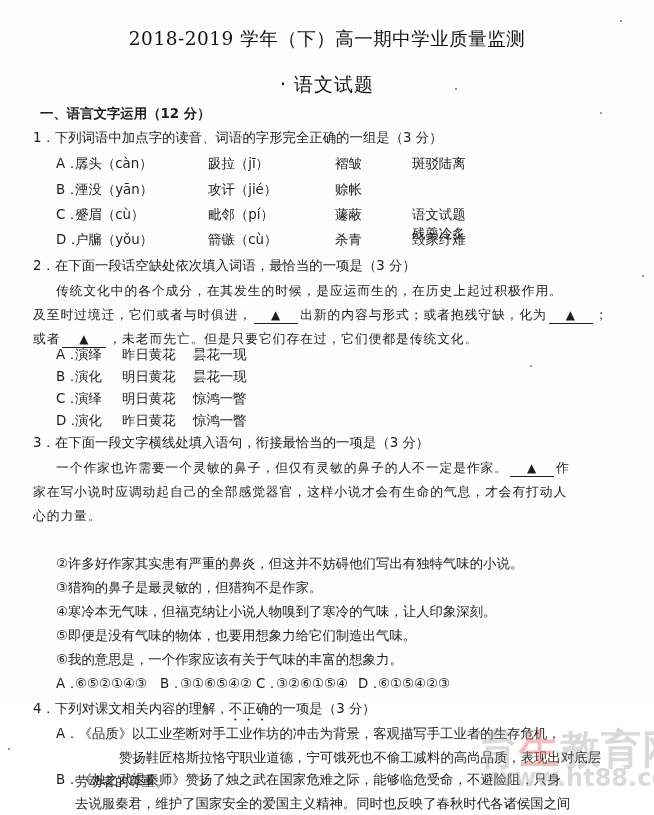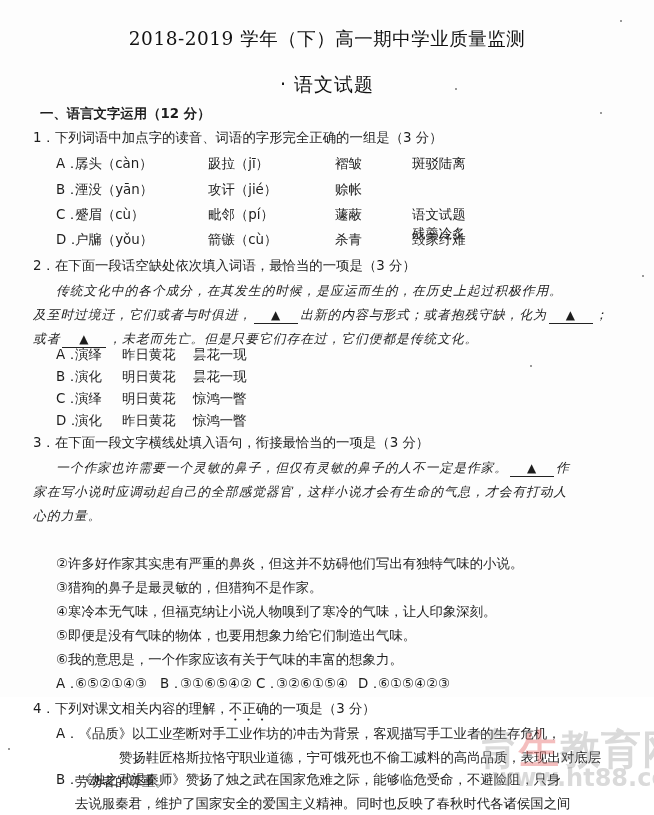--- a/index.html
+++ b/index.html
@@ -14,21 +14,21 @@
     font-family: "DejaVu Serif", "Liberation Serif", serif;
     color: #111;
   }
   .title-main { top: 26px; font-size: 18.5px; letter-spacing: 0.5px; }
   .title-sub { top: 72px; font-size: 19px; font-family: "DejaVu Sans", "Liberation Sans", sans-serif; font-weight: normal; letter-spacing: 1px; }
   .line {
     position: absolute; white-space: nowrap;
     font-family: "DejaVu Sans", "Liberation Sans", sans-serif;
     font-size: 13.4px; color: #1d1d1d; line-height: 20px;
   }
-  .kai { font-family: "DejaVu Serif", "Liberation Serif", serif; font-size: 12.8px; letter-spacing: 0.9px; font-style: italic; }
+  .kai { font-family: "DejaVu Serif", "Liberation Serif", serif; font-size: 12.8px; letter-spacing: 0.9px; }
   .cell { position: absolute; white-space: nowrap; font-family: "DejaVu Sans", "Liberation Sans", sans-serif; font-size: 13.4px; line-height: 20px; color: #1d1d1d; }
   .blank {
     display: inline-block; border-bottom: 1px solid #222; width: 44px; text-align: center;
     line-height: 16px; font-size: 12px; margin: 0 2px;
   }
   .dotted { text-emphasis: dot; -webkit-text-emphasis: dot; text-emphasis-position: under; -webkit-text-emphasis-position: under; }
   .watermark {
     position: absolute; left: 478px; top: 722px; width: 176px; height: 70px;
     font-family: "DejaVu Sans", "Liberation Sans", sans-serif; pointer-events: none;
   }

